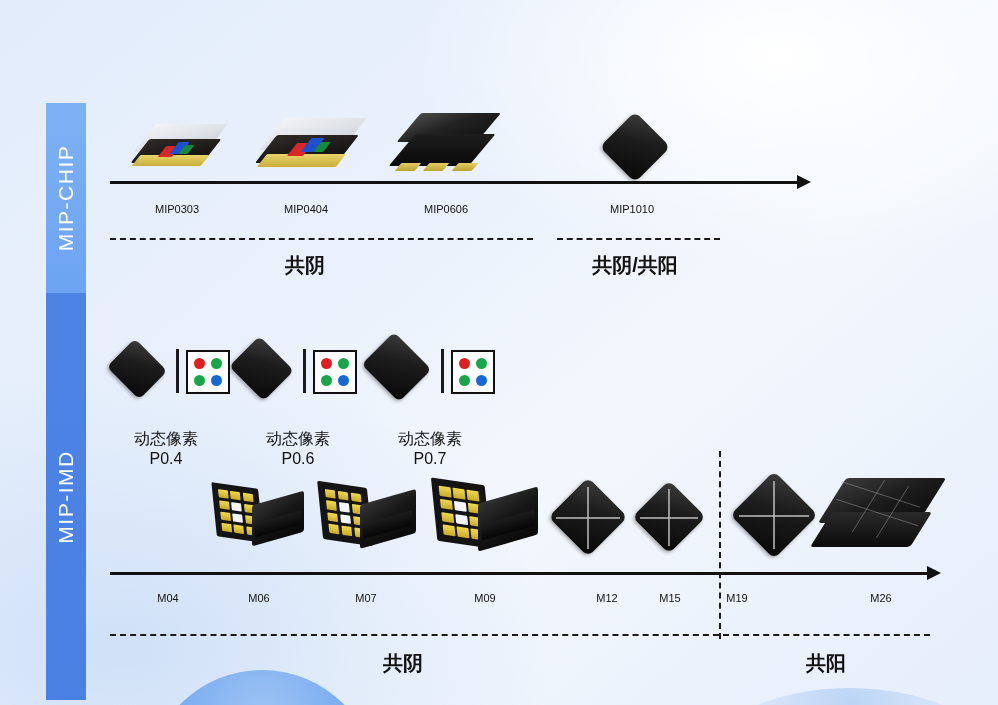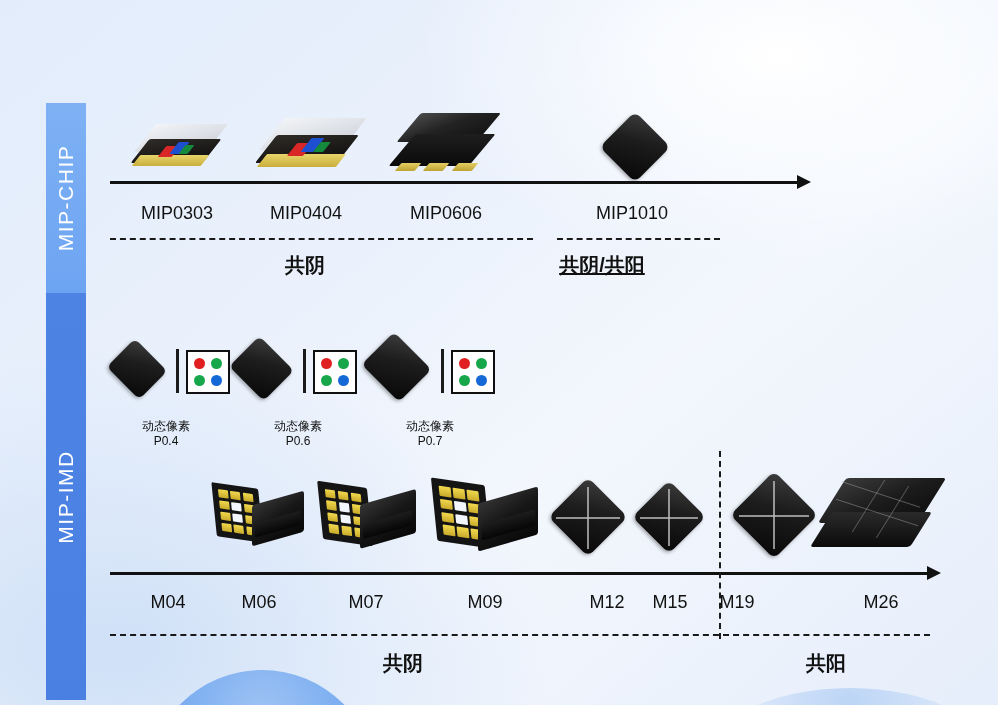--- a/index.html
+++ b/index.html
@@ -96,43 +96,44 @@
     border-top: 2px dashed #1a1a1a;
   }
   .dash-v {
     position: absolute;
     width: 0;
     border-left: 2px dashed #1a1a1a;
   }
 
   .axis-label {
     position: absolute;
-    font-size: 18px;
+    font-size: 11px;
     color: #111;
     text-align: center;
     white-space: nowrap;
     transform: translateX(-50%);
   }
   .group-label {
     position: absolute;
     font-size: 20px;
     font-weight: bold;
     color: #111;
     white-space: nowrap;
     transform: translateX(-50%);
     font-family: "Liberation Sans", sans-serif;
   }
   .sub-label {
     position: absolute;
-    font-size: 12px;
+    font-size: 16px;
     color: #111;
     text-align: center;
     white-space: nowrap;
     transform: translateX(-50%);
     line-height: 1.25;
+    margin-top: 10px;
   }
 
   
   .pkg { position: absolute; }
 
   
   .chip-clear { position: absolute; }
   .chip-clear .lens {
     position: absolute; left: 0; top: 0;
     width: 100%; height: 56%;
@@ -314,21 +315,21 @@
 
   <div class="axis-label" style="left:177px; top:203px;">MIP0303</div>
   <div class="axis-label" style="left:306px; top:203px;">MIP0404</div>
   <div class="axis-label" style="left:446px; top:203px;">MIP0606</div>
   <div class="axis-label" style="left:632px; top:203px;">MIP1010</div>
 
   <div class="dash-h" style="left:110px; top:238px; width:423px;"></div>
   <div class="dash-h" style="left:557px; top:238px; width:163px;"></div>
 
   <div class="group-label" style="left:305px; top:252px;">共阴</div>
-  <div class="group-label" style="left:602px; top:252px;text-decoration:underline;">共阴/共阳</div>
+  <div class="group-label" style="left:635px; top:252px;">共阴/共阳</div>
 
   <div class="dia-wrap" style="left:105px; top:343px; width:66px; height:58px;">
     <div class="dia squat" style="left:9px; top:6px; width:46px; height:40px;"></div>
   </div>
   <div class="vbar" style="left:176px; top:349px; height:44px;"></div>
   <div class="pixmap" style="left:186px; top:350px; width:44px; height:44px;">
     <i style="background:#e02020;"></i>
     <i style="background:#18a64a;"></i>
     <i style="background:#18a64a;"></i>
     <i style="background:#1668d6;"></i>

